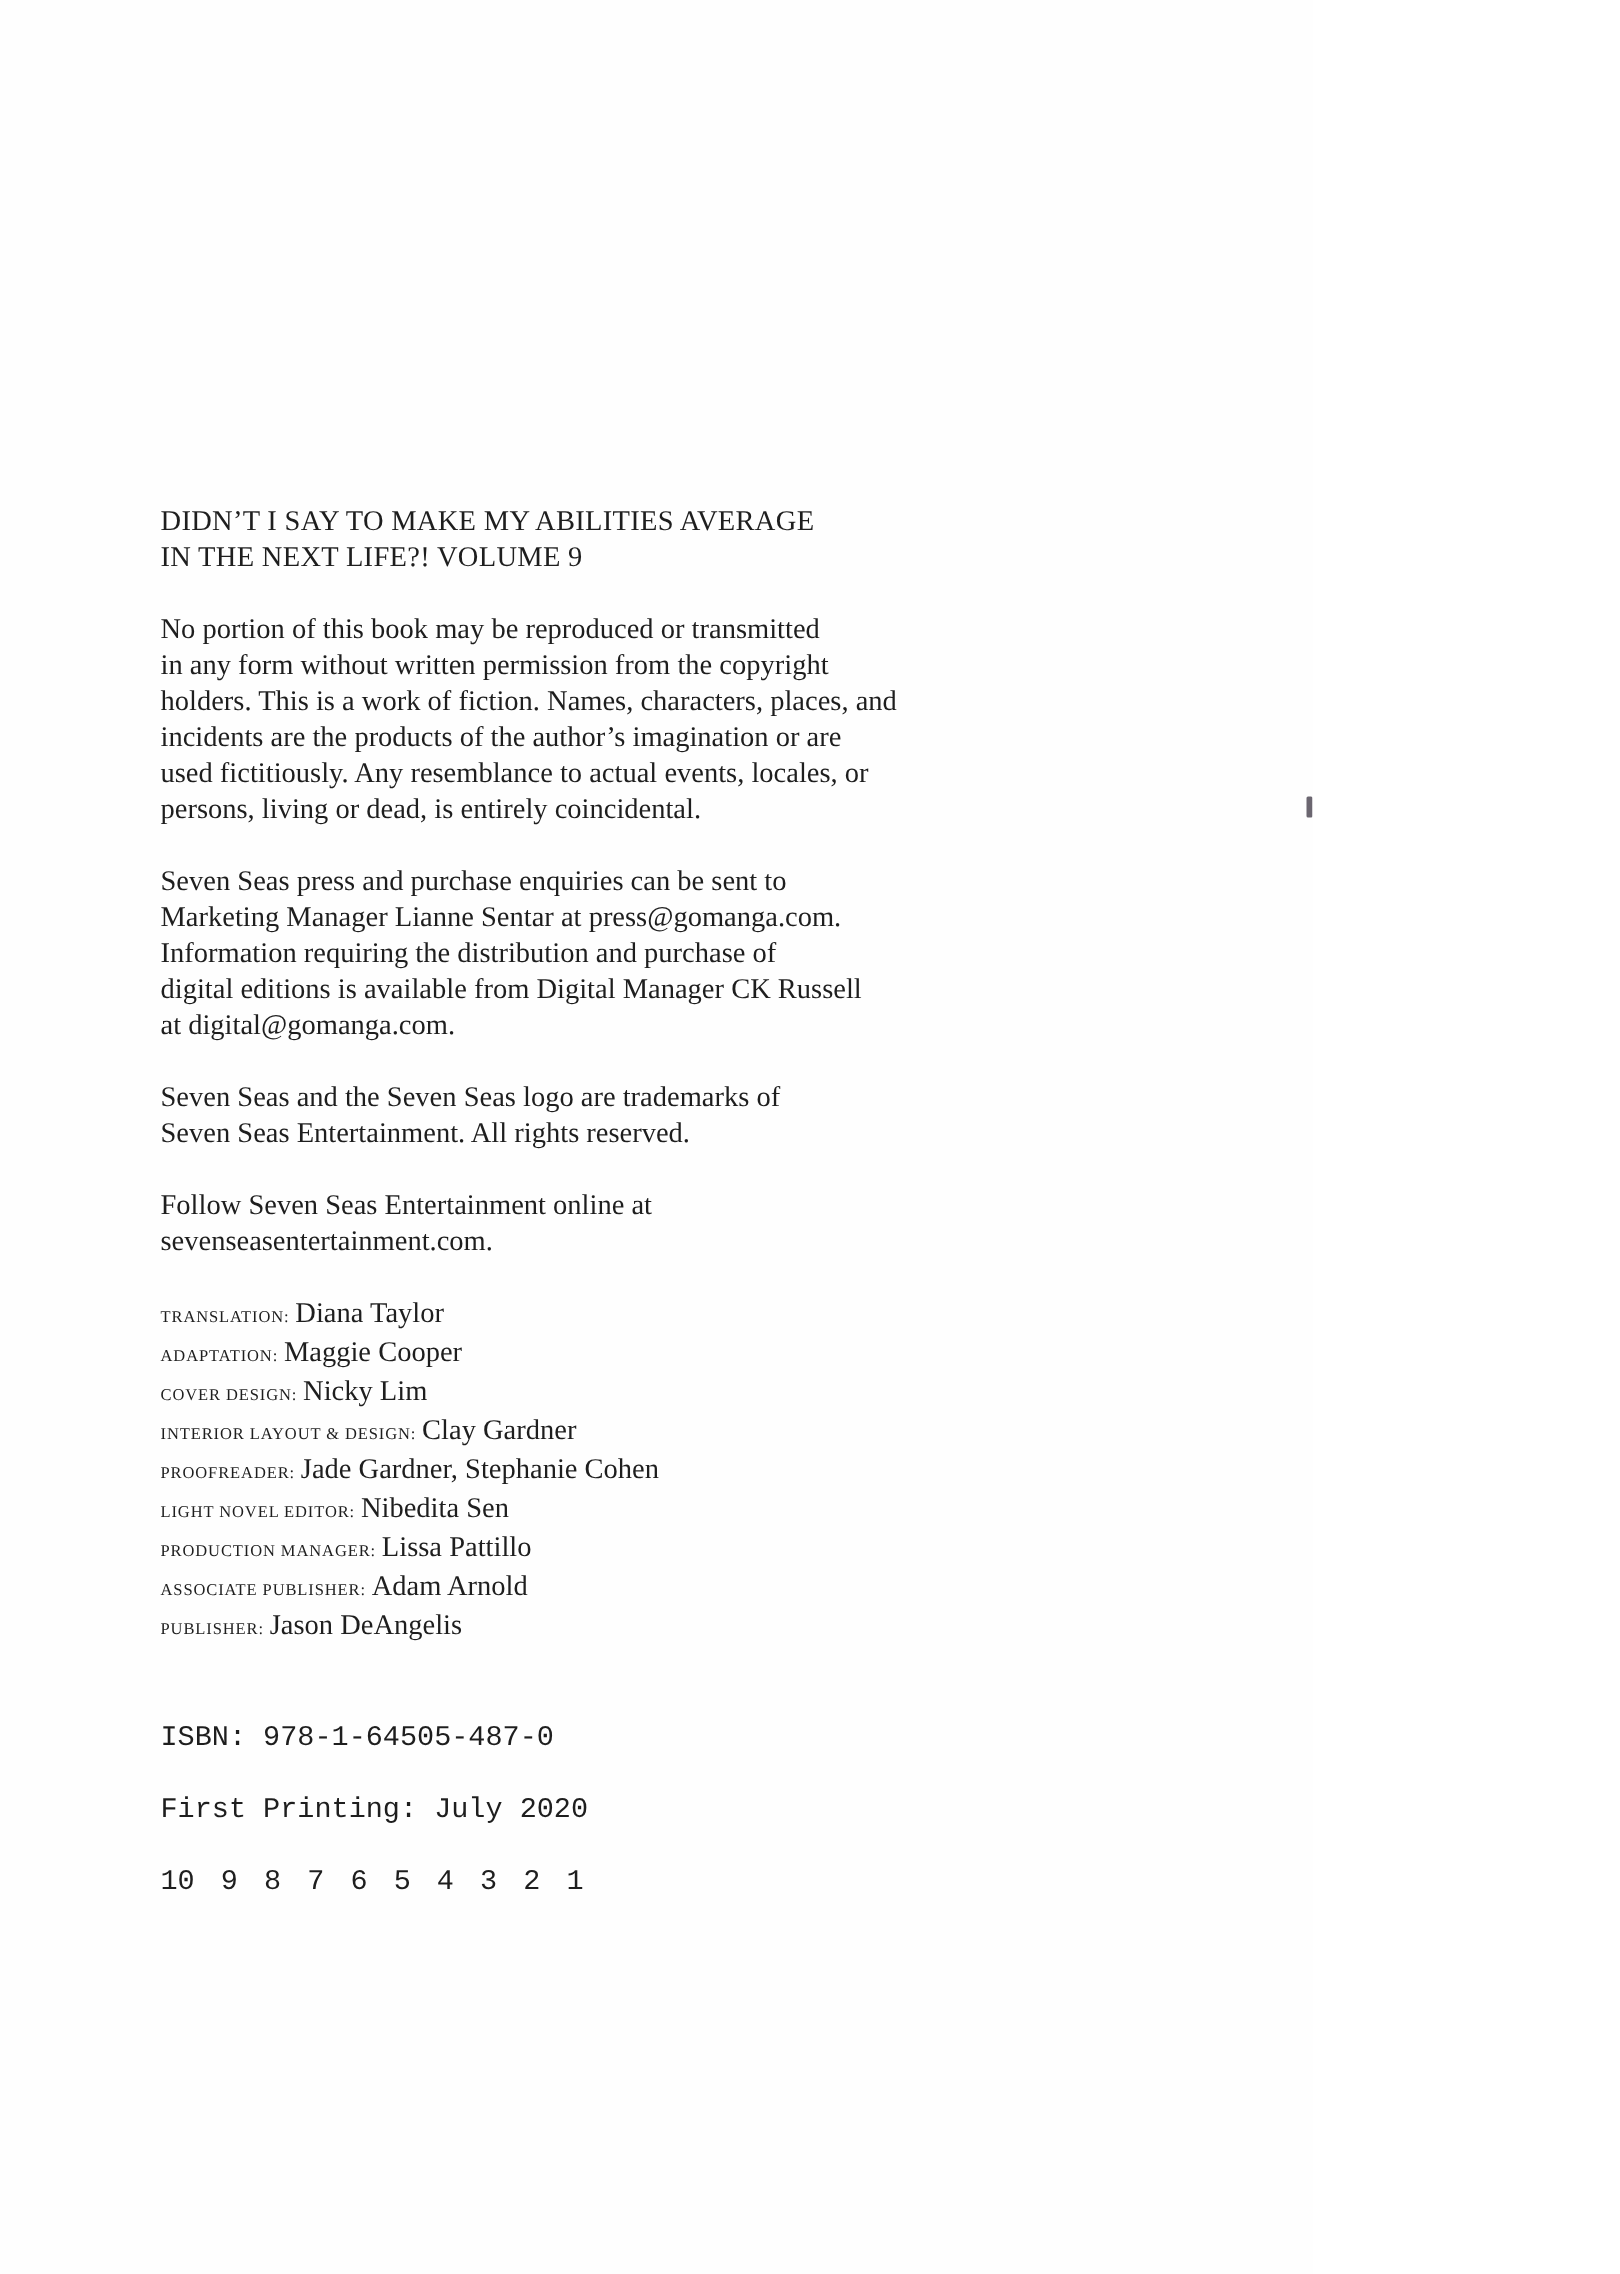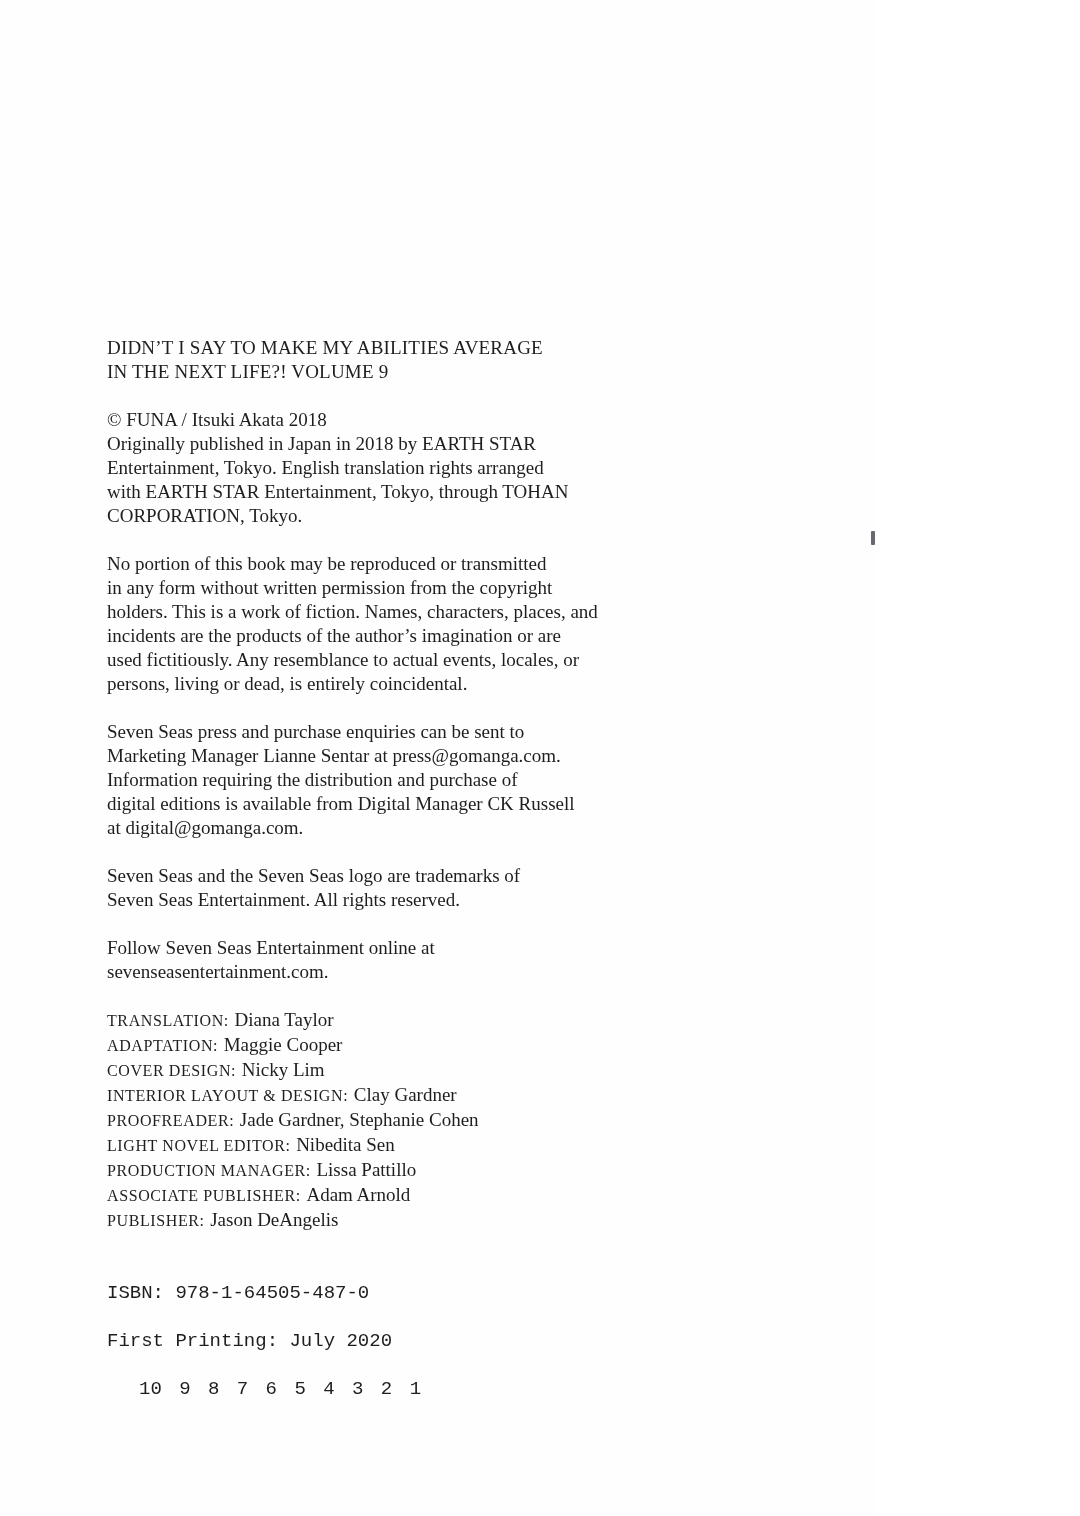--- a/index.html
+++ b/index.html
@@ -31,57 +31,51 @@
   .title {
     letter-spacing: 0.2px;
   }
   .credits {
     white-space: normal;
   }
   .credit-row {
     line-height: 24px;
   }
   .credit-label {
-    font-size: 16px;
+    font-size: 11px;
     letter-spacing: 0.6px;
     margin-right: 0.35em;
     text-align: center;
   }
   .print-block div {
     line-height: 24px;
     font-family: Liberation Mono, monospace;
   }
   .print-run {
     word-spacing: 6px;
-    margin-left: 32px;
   }
   .scan-artifact {
     position: absolute;
     right: 0;
     top: 531px;
     width: 4px;
     height: 14px;
     background: #6b6670;
     border-radius: 1px;
   }
 </style>
 </head>
 <body>
 
 <div class="page">
   <div class="content">
 
     <p class="para title">DIDN’T I SAY TO MAKE MY ABILITIES AVERAGE
 IN THE NEXT LIFE?! VOLUME 9</p>
 
-    <p class="para">© FUNA / Itsuki Akata 2018
-Originally published in Japan in 2018 by EARTH STAR
-Entertainment, Tokyo. English translation rights arranged
-with EARTH STAR Entertainment, Tokyo, through TOHAN
-CORPORATION, Tokyo.</p>
 
     <p class="para">No portion of this book may be reproduced or transmitted
 in any form without written permission from the copyright
 holders. This is a work of fiction. Names, characters, places, and
 incidents are the products of the author’s imagination or are
 used fictitiously. Any resemblance to actual events, locales, or
 persons, living or dead, is entirely coincidental.</p>
 
     <p class="para">Seven Seas press and purchase enquiries can be sent to
 Marketing Manager Lianne Sentar at press@gomanga.com.

